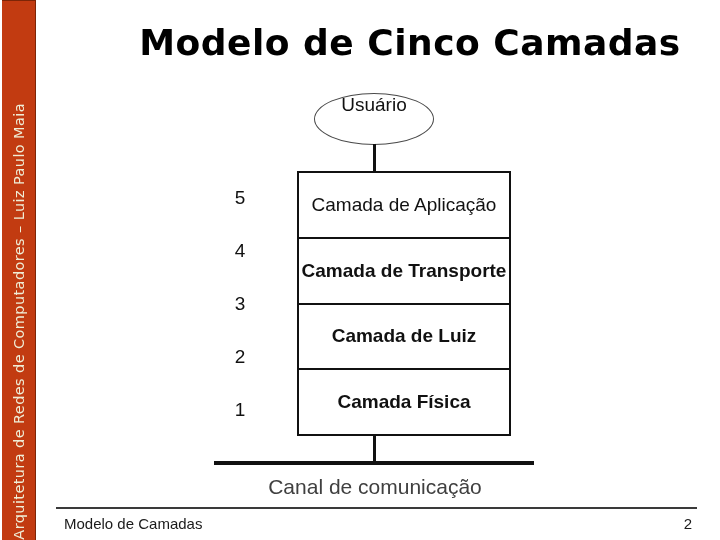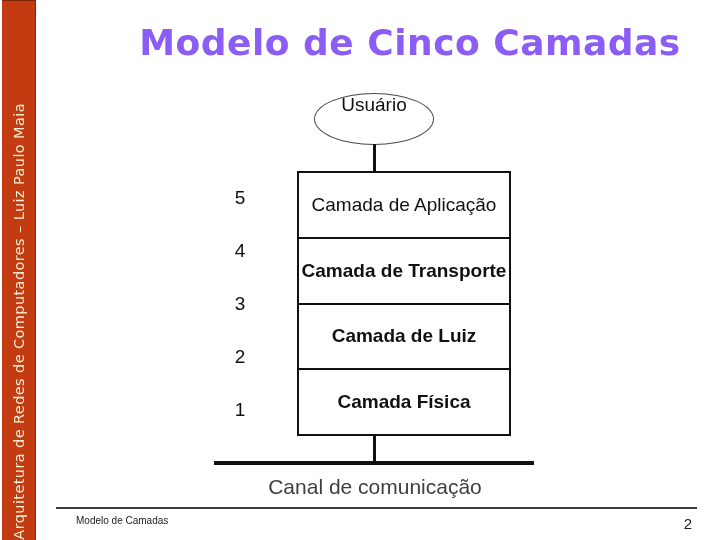--- a/index.html
+++ b/index.html
@@ -45,21 +45,21 @@
   
   .title {
     position: absolute;
     left: 130px;
     top: 22px;
     width: 560px;
     text-align: center;
     font-family: "DejaVu Sans", sans-serif;
     font-weight: bold;
     font-size: 36px;
-    color: #8b5cf6;
+    color: #000000;
     letter-spacing: 0.5px;
     white-space: nowrap;
   }
 
   
   .user-ellipse {
     position: absolute;
     left: 314px;
     top: 93px;
     width: 120px;
@@ -156,23 +156,23 @@
   .footer-rule {
     position: absolute;
     left: 56px;
     top: 507px;
     width: 641px;
     height: 2px;
     background: #3a3a3a;
   }
   .footer-left {
     position: absolute;
-    left: 76px;
+    left: 64px;
     top: 515px;
-    font-size: 10px;
+    font-size: 15px;
     color: #1a1a1a;
     text-align: center;
   }
   .footer-page {
     position: absolute;
     right: 28px;
     top: 515px;
     font-size: 15px;
     color: #1a1a1a;
   }

